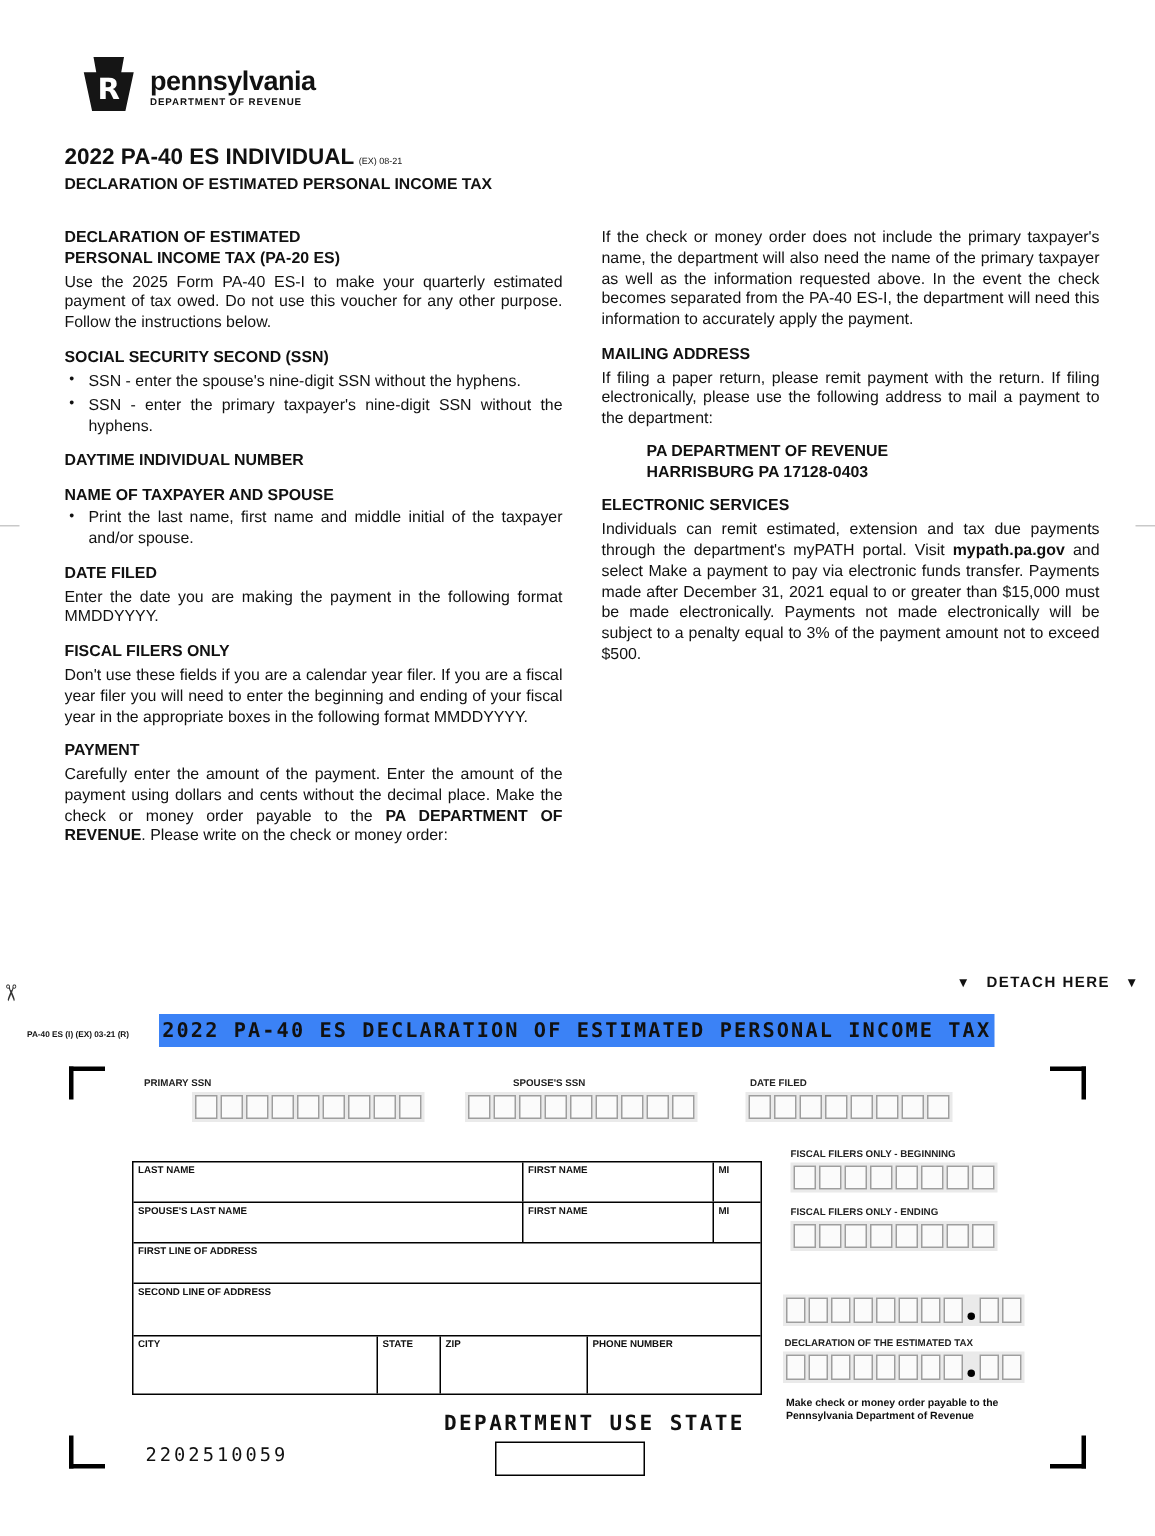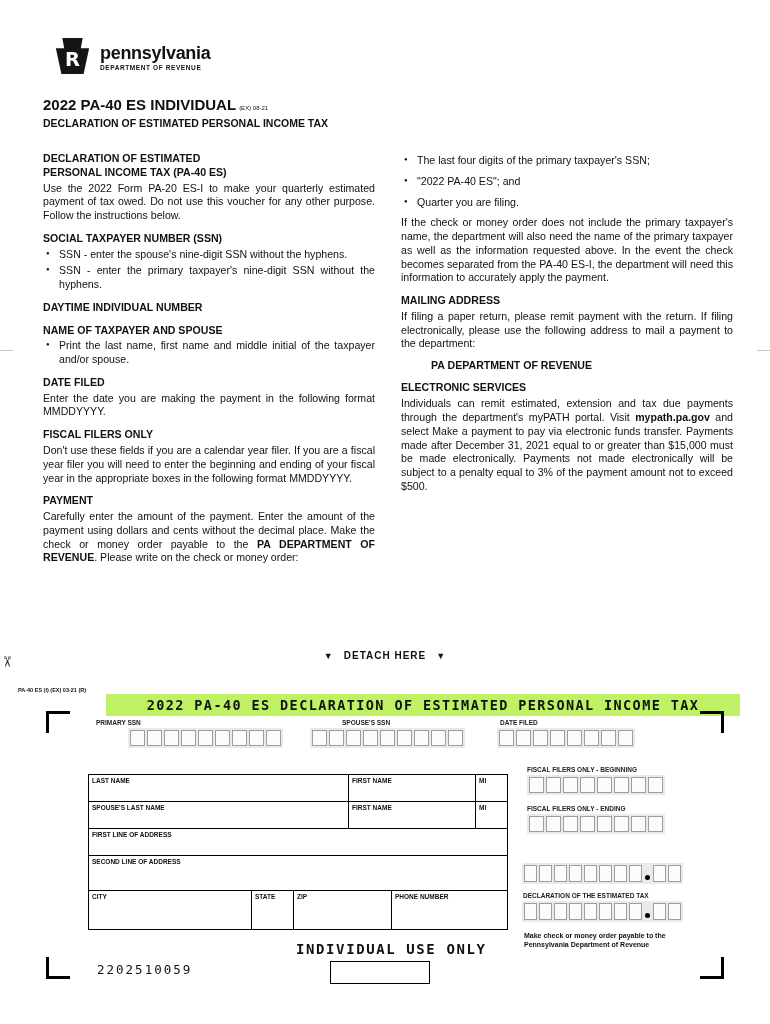--- a/index.html
+++ b/index.html
@@ -30,32 +30,32 @@
   .col p { margin:0 0 3px 0; }
   .blist { margin:2px 0 4px 0; padding:0; list-style:none; }
   .blist li { position:relative; padding-left:16px; margin-bottom:3px; }
   .blist li::before { content:"●"; position:absolute; left:3px; top:2px; font-size:6px; }
   .blist.spread li { margin-bottom:7px; }
   .address { font-weight:bold; margin:7px 0 7px 30px; line-height:1.35; }
 
   
   .foldmark { position:absolute; top:350px; width:13px; border-top:1px solid #c9c9c9; }
   .foldmark.left { left:0; } .foldmark.right { right:0; }
-  .detach { position:absolute; top:650px; left:0; width:770px; text-align:center;
+  .detach { position:absolute; top:650px; left:0; width:770px; text-align:right;
             font-size:10px; font-weight:bold; letter-spacing:1px; }
   .detach .tri { margin:0 10px; font-size:9px; }
   .scissors { position:absolute; left:1px; top:653px; font-size:15px;
               transform:rotate(90deg); color:#333; }
 
   
   .voucher-code { position:absolute; left:18px; top:687px; font-size:5.5px; font-weight:bold; white-space:nowrap; }
-  .voucher-titlebar { position:absolute; left:106px; top:676px; width:634px; height:22px;
-    background:#bef264; display:flex; align-items:center; justify-content:center;
+  .voucher-titlebar { position:absolute; left:106px; top:676px; width:557px; height:22px;
+    background:#3b82f6; display:flex; align-items:center; justify-content:center;
     font-family:"DejaVu Sans Mono","Liberation Mono",monospace; font-weight:bold;
-    font-size:13.5px; letter-spacing:1.4px; white-space:nowrap;margin-top:18px; }
+    font-size:13.5px; letter-spacing:1.4px; white-space:nowrap; }
 
   .corner { position:absolute; width:24px; height:22px; }
   .corner.tl { left:46px;  top:711px; border-top:3.5px solid #000; border-left:3.5px solid #000; }
   .corner.tr { left:700px; top:711px; border-top:3.5px solid #000; border-right:3.5px solid #000; }
   .corner.bl { left:46px;  top:957px; border-bottom:3.5px solid #000; border-left:3.5px solid #000; }
   .corner.br { left:700px; top:957px; border-bottom:3.5px solid #000; border-right:3.5px solid #000; }
 
   .flabel { position:absolute; font-size:6.5px; font-weight:bold; color:#222; line-height:1.2; }
 
   .boxes { position:absolute; display:flex; gap:2px; background:#eaeaea; padding:2px; }
@@ -103,24 +103,24 @@
 <div class="title-block">
   <div class="form-title">
     <span>2022 PA-40 ES INDIVIDUAL</span><span class="suffix">(EX) 08-21</span>
   </div>
   <div class="form-subtitle">DECLARATION OF ESTIMATED PERSONAL INCOME TAX</div>
 </div>
 
 <div class="columns">
   <div class="col">
     <h3 class="sec first">DECLARATION OF ESTIMATED
-PERSONAL INCOME TAX (PA-40 ES)</h3>
-    <p>Use the 2022 Form PA-20 ES-I to make your quarterly estimated payment of tax owed. Do not use this voucher for any other purpose. Follow the instructions below.</p>
-
-    <h3 class="sec">SOCIAL TAXPAYER NUMBER (SSN)</h3>
+PERSONAL INCOME TAX (PA-20 ES)</h3>
+    <p>Use the 2025 Form PA-40 ES-I to make your quarterly estimated payment of tax owed. Do not use this voucher for any other purpose. Follow the instructions below.</p>
+
+    <h3 class="sec">SOCIAL SECURITY SECOND (SSN)</h3>
     <ul class="blist">
       <li>SSN - enter the spouse's nine-digit SSN without the hyphens.</li>
       <li>SSN - enter the primary taxpayer's nine-digit SSN without the hyphens.</li>
     </ul>
 
     <h3 class="sec">DAYTIME INDIVIDUAL NUMBER</h3>
 
     <h3 class="sec">NAME OF TAXPAYER AND SPOUSE</h3>
     <ul class="blist">
       <li>Print the last name, first name and middle initial of the taxpayer and/or spouse.</li>
@@ -130,32 +130,28 @@
     <p>Enter the date you are making the payment in the following format MMDDYYYY.</p>
 
     <h3 class="sec">FISCAL FILERS ONLY</h3>
     <p>Don't use these fields if you are a calendar year filer.  If you are a fiscal year filer you will need to enter the beginning and ending of your fiscal year in the appropriate boxes in the following format MMDDYYYY.</p>
 
     <h3 class="sec">PAYMENT</h3>
     <p><span>Carefully enter the amount of the payment. Enter the amount of the payment using dollars and cents without the decimal place. Make the check or money order payable to the </span><strong>PA DEPARTMENT OF REVENUE</strong><span>. Please write on the check or money order:</span></p>
   </div>
 
   <div class="col">
-    <ul class="blist spread">
-      <li>The last four digits of the primary taxpayer's SSN;</li>
-      <li>"2022 PA-40 ES"; and</li>
-      <li>Quarter you are filing.</li>
-    </ul>
     <p>If the check or money order does not include the primary taxpayer's name, the department will also need the name of the primary taxpayer as well as the information requested above. In the event the check becomes separated from the PA-40 ES-I, the department will need this information to accurately apply the payment.</p>
 
 
     <h3 class="sec">MAILING ADDRESS</h3>
     <p>If filing a paper return, please remit payment with the return. If filing electronically, please use the following address to mail a payment to the department:</p>
     <div class="address">
       <div>PA DEPARTMENT OF REVENUE</div>
+      <div>HARRISBURG PA 17128-0403</div>
     </div>
 
     <h3 class="sec">ELECTRONIC SERVICES</h3>
     <p><span>Individuals can remit estimated, extension and tax due payments through the department's myPATH portal. Visit </span><strong>mypath.pa.gov</strong><span> and select Make a payment to pay via electronic funds transfer. Payments made after December 31, 2021 equal to or greater than $15,000 must be made electronically. Payments not made electronically will be subject to a penalty equal to 3% of the payment amount not to exceed $500.</span></p>
   </div>
 </div>
 
 <div class="foldmark left"></div>
 <div class="foldmark right"></div>
 
@@ -316,15 +312,15 @@
     </div>
   <div class="ddot"></div>
   <div class="cellgroup">
       <div class="cell"></div>
       <div class="cell"></div>
     </div>
 </div>
 
 <div class="check-note">Make check or money order payable to the Pennsylvania Department of Revenue</div>
 
-<div class="dept-use">INDIVIDUAL USE ONLY</div>
+<div class="dept-use">DEPARTMENT USE STATE</div>
 <div class="dept-box"></div>
 <div class="scanline">2202510059</div>
 
 </body></html>

